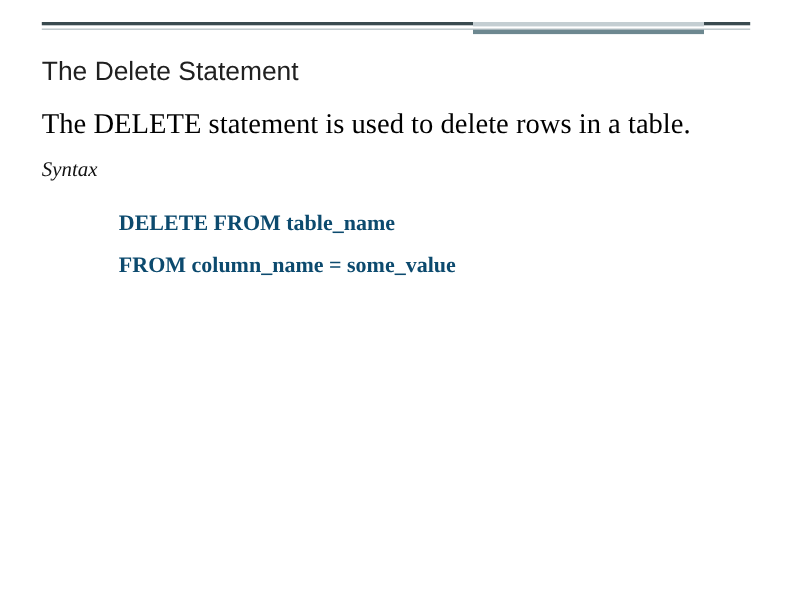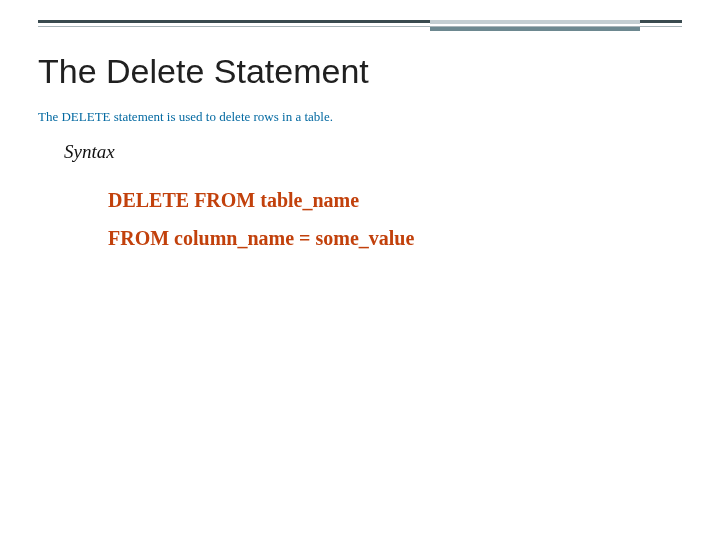--- a/index.html
+++ b/index.html
@@ -54,43 +54,42 @@
     background: #6d8890;
   }
   .content {
     position: absolute;
     top: 52px;
     left: 38px;
     right: 38px;
   }
   .title {
     font-family: Verdana, Geneva, sans-serif;
-    font-size: 34px;
+    font-size: 24px;
     font-weight: 400;
     color: #202020;
     letter-spacing: 0px;
     margin-bottom: 18px;
   }
   .desc {
-    font-size: 13px;
-    color: #0369a1;
+    font-size: 26px;
+    color: #000000;
     margin-bottom: 16px;
   }
   .syntax-label {
     font-style: italic;
     font-size: 19px;
     color: #111;
     margin-bottom: 18px;
-    margin-left: 26px;
   }
   .code-block {
     margin-left: 70px;
     font-size: 20px;
     font-weight: bold;
-    color: #c2410c;
+    color: #0c4a6e;
     line-height: 1.9;
   }
   .code-line { display: block; }
 </style>
 </head>
 <body>
 
 <div class="top-rule">
   <div class="bar-top"></div>
   <div class="bar-bottom"></div>

